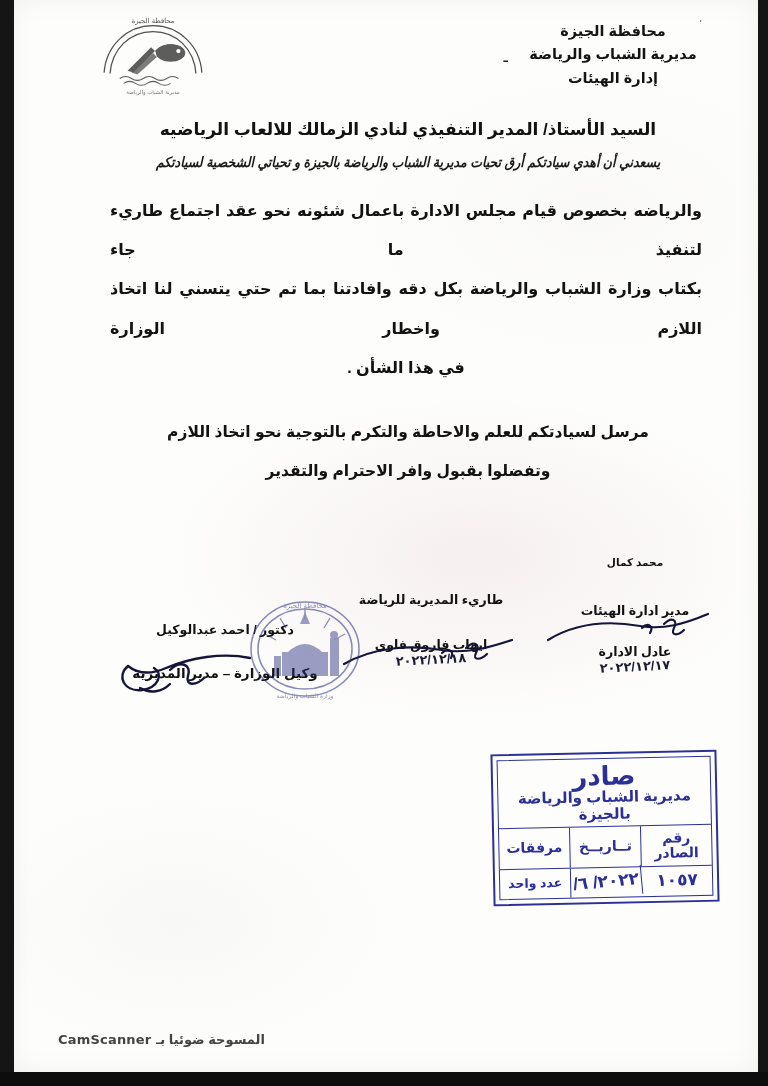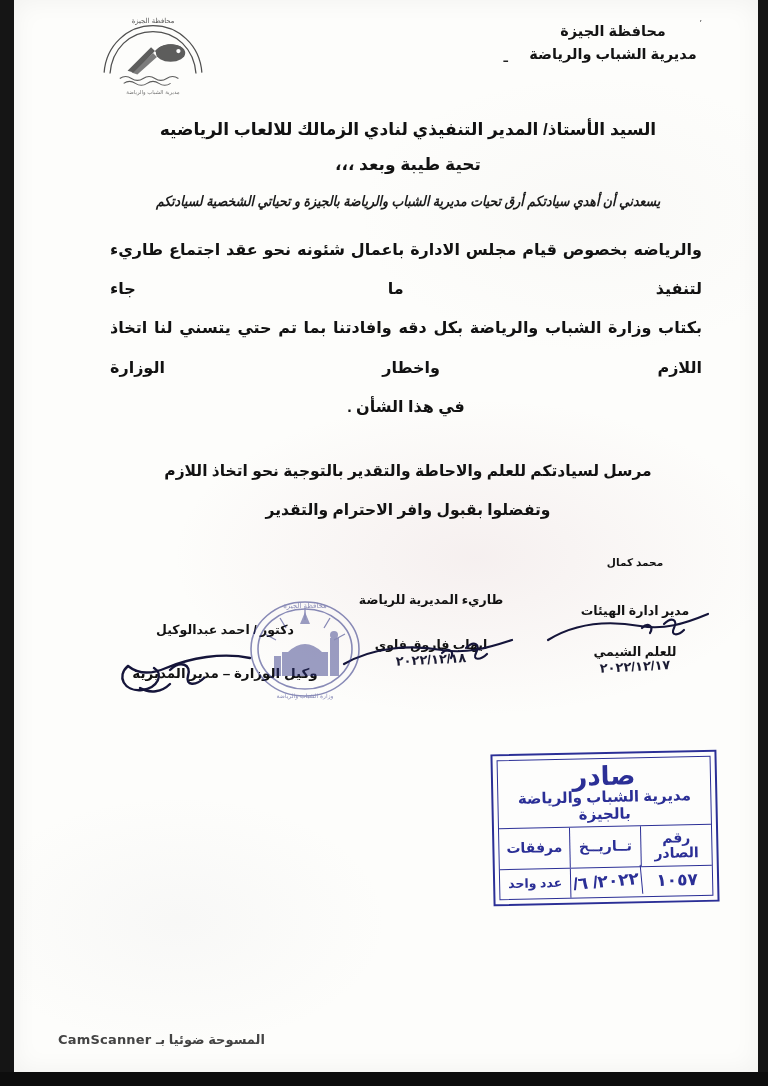--- a/index.html
+++ b/index.html
@@ -216,46 +216,46 @@
         <text x="60" y="11" text-anchor="middle" font-size="7" fill="#2a2a2a" font-family="DejaVu Sans">محافظة الجيزة</text>
         <text x="60" y="84" text-anchor="middle" font-size="5.5" fill="#555" font-family="DejaVu Sans">مديرية الشباب والرياضة</text>
       </svg>
 
 
       <div class="header-tick">٬</div>
       <div class="header-dash">ـ</div>
       <div class="header-text">
         <div class="ln">محافظة الجيزة</div>
         <div class="ln">مديرية الشباب والرياضة</div>
+        <div class="ln">إدارة الهيئات</div>
       </div>
     </div>
 
     <div class="body-wrap">
       <div class="line recipient">السيد الأستاذ/  المدير التنفيذي لنادي الزمالك للالعاب الرياضيه</div>
-      <div class="line greeting">تحية طيبة وبعد ،،،</div>
       <div class="line cursive">يسعدني أن أهدي سيادتكم أرق تحيات مديرية الشباب والرياضة بالجيزة و تحياتي الشخصية لسيادتكم</div>
 
       <div class="para">
         <div>والرياضه  بخصوص قيام مجلس الادارة باعمال شئونه نحو عقد اجتماع طاريء لتنفيذ ما جاء</div>
         <div>بكتاب وزارة الشباب والرياضة بكل دقه وافادتنا بما تم حتي يتسني لنا اتخاذ اللازم واخطار الوزارة</div>
         <span class="last">في هذا الشأن .</span>
       </div>
 
       <div class="closing">
-        <div>مرسل لسيادتكم للعلم والاحاطة  والتقدير بالتوجية نحو اتخاذ اللازم</div>
+        <div>مرسل لسيادتكم للعلم والاحاطة  والتكرم بالتوجية نحو اتخاذ اللازم</div>
         <div>وتفضلوا بقبول وافر الاحترام والتقدير</div>
       </div>
     </div>
 
     <div class="sig-area">
 
       <div class="sig sig-right">
         <div class="name-top">محمد كمال</div>
         <div class="title">مدير ادارة الهيئات</div>
-        <div class="person">للعلم الشيمي</div>
+        <div class="person">عادل الادارة</div>
         <div class="date">٢٠٢٢/١٢/١٧</div>
       </div>
 
       <div class="sig sig-mid">
         <div class="title">طاريء المديرية للرياضة</div>
         <div class="person">ايهاب فاروق فاوي</div>
         <div class="date">٢٠٢٢/١٢/١٨</div>
       </div>
 
       <div class="sig sig-left">

